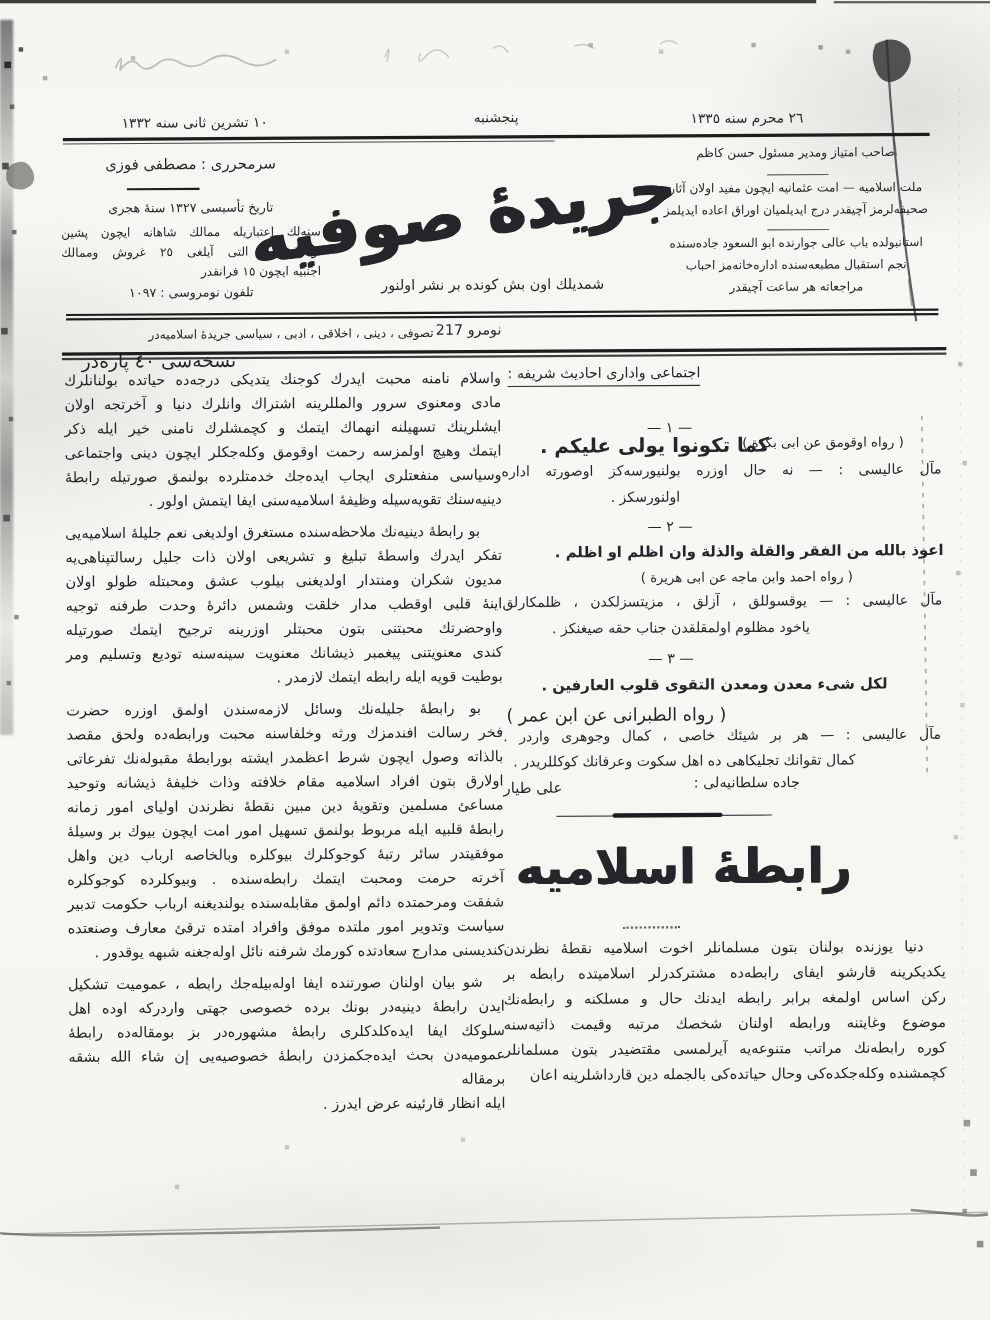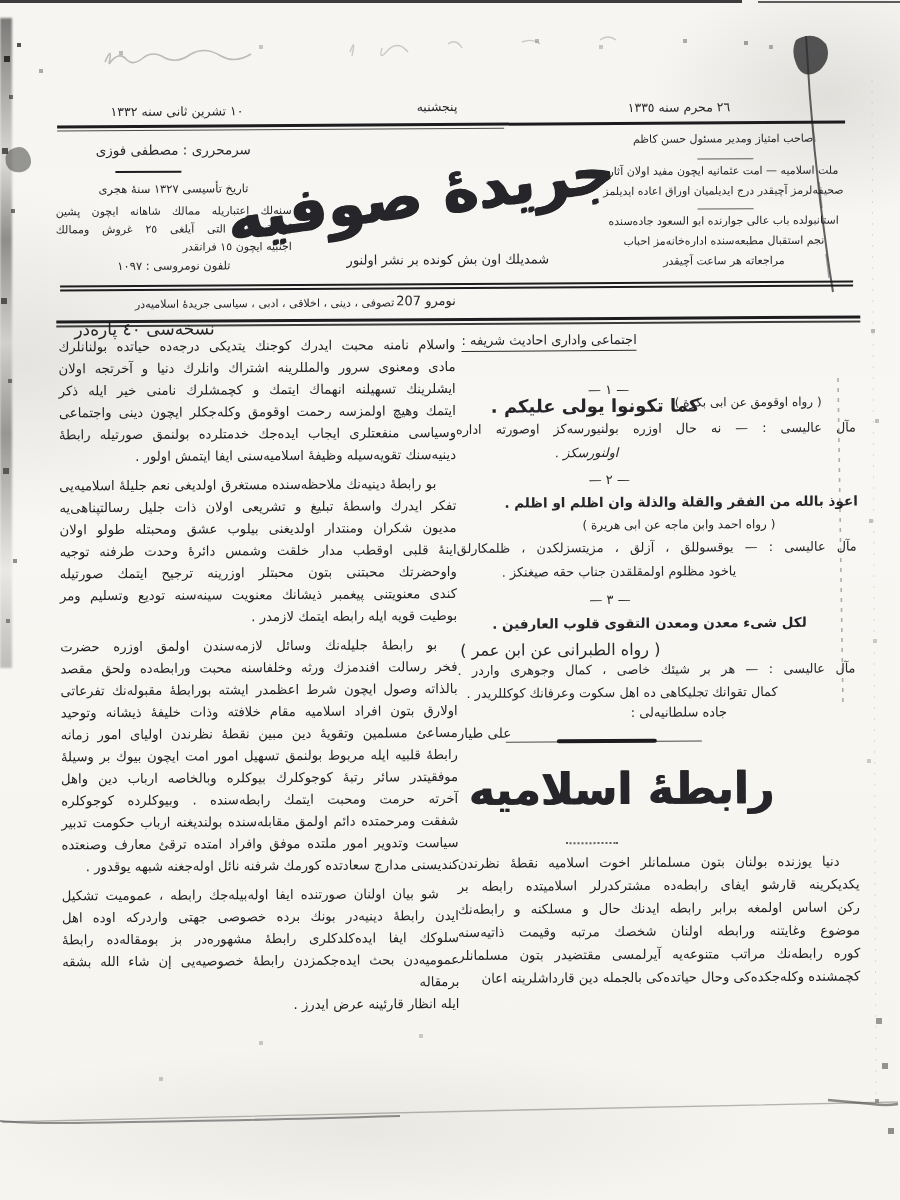--- a/index.html
+++ b/index.html
@@ -71,21 +71,21 @@
     <path d="M2,1122 C120,1119 320,1113 520,1110 C680,1107 840,1104 898,1102" fill="none" stroke="#7d7b76" stroke-width="1.3" opacity=".55"></path>
     <path d="M0,1121 C40,1125 110,1122 190,1121 C260,1120 330,1118 400,1116" fill="none" stroke="#3d3d3f" stroke-width="2.2" opacity=".55"></path>
     <path d="M828,1100 q22,2 44,4 q14,2 26,0" fill="none" stroke="#44423e" stroke-width="2.4" opacity=".6"></path>
 
     <path d="M10,150 q14,-8 20,6 q4,12 -8,16 q-12,2 -16,-8 q-2,-10 4,-14 z" fill="#34342f" opacity=".5"></path>
   </svg>
 
   <div class="content">
 
     <div class="abs ar c nowrap" style="left:598px;top:101px;width:168px;font-size:12.5px;">٢٦ محرم سنه ١٣٣٥</div>
-    <div class="abs ar c nowrap" style="left:403px;top:99px;width:74px;font-size:12.5px;">پنجشنبه</div>
+    <div class="abs ar c nowrap" style="left:417px;top:99px;width:74px;font-size:12.5px;">پنجشنبه</div>
     <div class="abs ar c nowrap" style="left:73px;top:102px;width:214px;font-size:12.5px;">١٠ تشرين ثانى سنه ١٣٣٢</div>
 
     <div class="rule" style="left:60px;top:123px;width:788px;height:3px;"></div>
     <div class="rule" style="left:60px;top:128px;width:447px;height:1px;opacity:.8;"></div>
 
     <div class="abs ar c nowrap" style="left:592px;top:134px;width:268px;font-size:11px;">صاحب امتياز ومدير مسئول حسن كاظم</div>
     <div class="dash-div" style="left:700px;top:160px;width:56px;"></div>
     <div class="abs ar c nowrap" style="left:592px;top:166px;width:268px;font-size:11px;">ملت اسلاميه — امت عثمانيه ايچون مفيد اولان آثار</div>
     <div class="abs ar c nowrap" style="left:592px;top:186px;width:268px;font-size:11px;">صحيفه‌لرمز آچيقدر درج ايديلميان اوراق اعاده ايديلمز</div>
     <div class="dash-div" style="left:700px;top:210px;width:56px;"></div>
@@ -102,21 +102,21 @@
     <div class="abs ar c" style="left:58px;top:201px;width:236px;font-size:11px;line-height:18px;">
         <div class="tline">سنه‌لك اعتباريله ممالك شاهانه ايچون پشين</div>
         <div class="tline">اولارق ٤٠ التى آيلغى ٢٥ غروش وممالك</div>
         <div class="tline">اجنبيه ايچون ١٥ فرانقدر</div>
       </div>
     <div class="abs ar c nowrap" style="left:62px;top:257px;width:228px;font-size:11.5px;">تلفون نومروسى : ١٠٩٧</div>
 
     <div class="rule" style="left:62px;top:283px;width:793px;height:2px;"></div>
     <div class="rule" style="left:62px;top:287px;width:793px;height:2px;"></div>
 
-    <div class="abs ar nowrap" style="left:398px;top:293px;font-size:13px;">نومرو 207</div>
+    <div class="abs ar nowrap" style="left:398px;top:293px;font-size:13px;">نومرو 217</div>
     <div class="abs ar c nowrap" style="left:158px;top:296px;width:238px;font-size:11px;">تصوفى ، دينى ، اخلاقى ، ادبى ، سياسى جريدۀ اسلاميه‌در</div>
     <div class="abs ar nowrap" style="left:76px;top:296px;font-size:17px;margin-top:21px;">نسخه‌سى ٤٠ پاره‌در</div>
 
     <div class="rule" style="left:58px;top:318px;width:804px;height:3px;"></div>
     <div class="rule" style="left:58px;top:323px;width:804px;height:2px;opacity:.85;"></div>
 
     <div class="abs" style="left:60px;top:334px;width:397px;">
       <div class="para" style="font-size:13.2px;line-height:22px;margin-bottom:7px;">
           <div class="tline">واسلام نامنه محبت ايدرك كوجنك يتديكى درجه‌ده حياتده بولنانلرك</div>
           <div class="tline">مادى ومعنوى سرور والمللرينه اشتراك وانلرك دنيا و آخرتجه اولان</div>
@@ -155,36 +155,36 @@
           <div class="tline">ايله انظار قارئينه عرض ايدرز .</div>
         </div>
     </div>
 
     <div class="abs ar nowrap" style="left:463px;top:333px;font-size:13px;border-bottom:1px solid #2a2a2c;padding-bottom:3px;">اجتماعى وادارى احاديث شريفه :</div>
 
     <div class="abs ar hnum" style="left:540px;top:383px;width:140px;font-size:13px;">— ١ —</div>
     <div class="abs ar nowrap" style="left:676px;top:397px;font-size:12px;">( رواه اوقومق عن ابى بكرة )</div>
     <div class="abs ar nowrap hadith" style="left:492px;top:396px;font-size:18px;">كما تكونوا يولى عليكم .</div>
     <div class="abs ar jline" style="left:457px;top:422px;width:400px;font-size:12.8px;">مآل عاليسى : — نه حال اوزره بولنيورسه‌كز اوصورته اداره</div>
-    <div class="abs ar nowrap" style="left:556px;top:446px;font-size:12.8px;font-style:italic;">اولنورسكز .</div>
+    <div class="abs ar nowrap" style="left:556px;top:446px;font-size:12.8px;">اولنورسكز .</div>
 
     <div class="abs ar hnum" style="left:540px;top:473px;width:140px;font-size:13px;">— ٢ —</div>
     <div class="abs ar nowrap hadith" style="left:505px;top:495px;font-size:13.5px;">اعوذ بالله من الفقر والقلة والذلة وان اظلم او اظلم .</div>
     <div class="abs ar nowrap" style="left:583px;top:519px;font-size:12px;">( رواه احمد وابن ماجه عن ابى هريرة )</div>
     <div class="abs ar jline" style="left:457px;top:541px;width:400px;font-size:12.8px;">مآل عاليسى : — يوقسوللق ، آزلق ، مزيتسزلكدن ، ظلمكارلق</div>
     <div class="abs ar nowrap" style="left:502px;top:565px;font-size:12.8px;">ياخود مظلوم اولمقلقدن جناب حقه صيغنكز .</div>
 
     <div class="abs ar hnum" style="left:540px;top:593px;width:140px;font-size:13px;">— ٣ —</div>
     <div class="abs ar nowrap hadith" style="left:492px;top:616px;font-size:13.5px;">لكل شىء معدن ومعدن التقوى قلوب العارفين .</div>
     <div class="abs ar nowrap" style="left:460px;top:641px;font-size:16px;text-align:right;">( رواه الطبرانى عن ابن عمر )</div>
     <div class="abs ar jline" style="left:457px;top:663px;width:398px;font-size:12.8px;">مآل عاليسى : — هر بر شيئك خاصى ، كمال وجوهرى واردر .</div>
     <div class="abs ar nowrap" style="left:466px;top:686px;font-size:12.8px;">كمال تقوانك تجليكاهى ده اهل سكوت وعرفانك كوكللريدر .</div>
 
     <div class="abs ar nowrap" style="left:630px;top:706px;font-size:13px;">جاده سلطانيه‌لى :</div>
-    <div class="abs ar nowrap" style="left:457px;top:709px;font-size:13.5px;margin-top:16px;">على طيار</div>
+    <div class="abs ar nowrap" style="left:457px;top:709px;font-size:13.5px;">على طيار</div>
 
     <div class="rule" style="left:505px;top:742px;width:196px;height:1px;opacity:.8;"></div>
     <div class="rule" style="left:556px;top:740px;width:100px;height:4px;border-radius:2px;"></div>
 
     <div class="abs ar c nowrap" style="left:465px;top:764px;width:310px;font-size:44px;font-weight:bold;text-shadow:1px 0 #26262a;">رابطۀ اسلاميه</div>
     <div class="dotted-ul" style="left:565px;top:843px;width:52px;"></div>
 
     <div class="abs para indent" style="left:456px;top:852px;width:402px;font-size:13.2px;line-height:23px;">
         <div class="tline">دنيا يوزنده بولنان بتون مسلمانلر اخوت اسلاميه نقطۀ نظرندن</div>
         <div class="tline">يكديكرينه قارشو ايفاى رابطه‌ده مشتركدرلر اسلاميتده رابطه بر</div>

